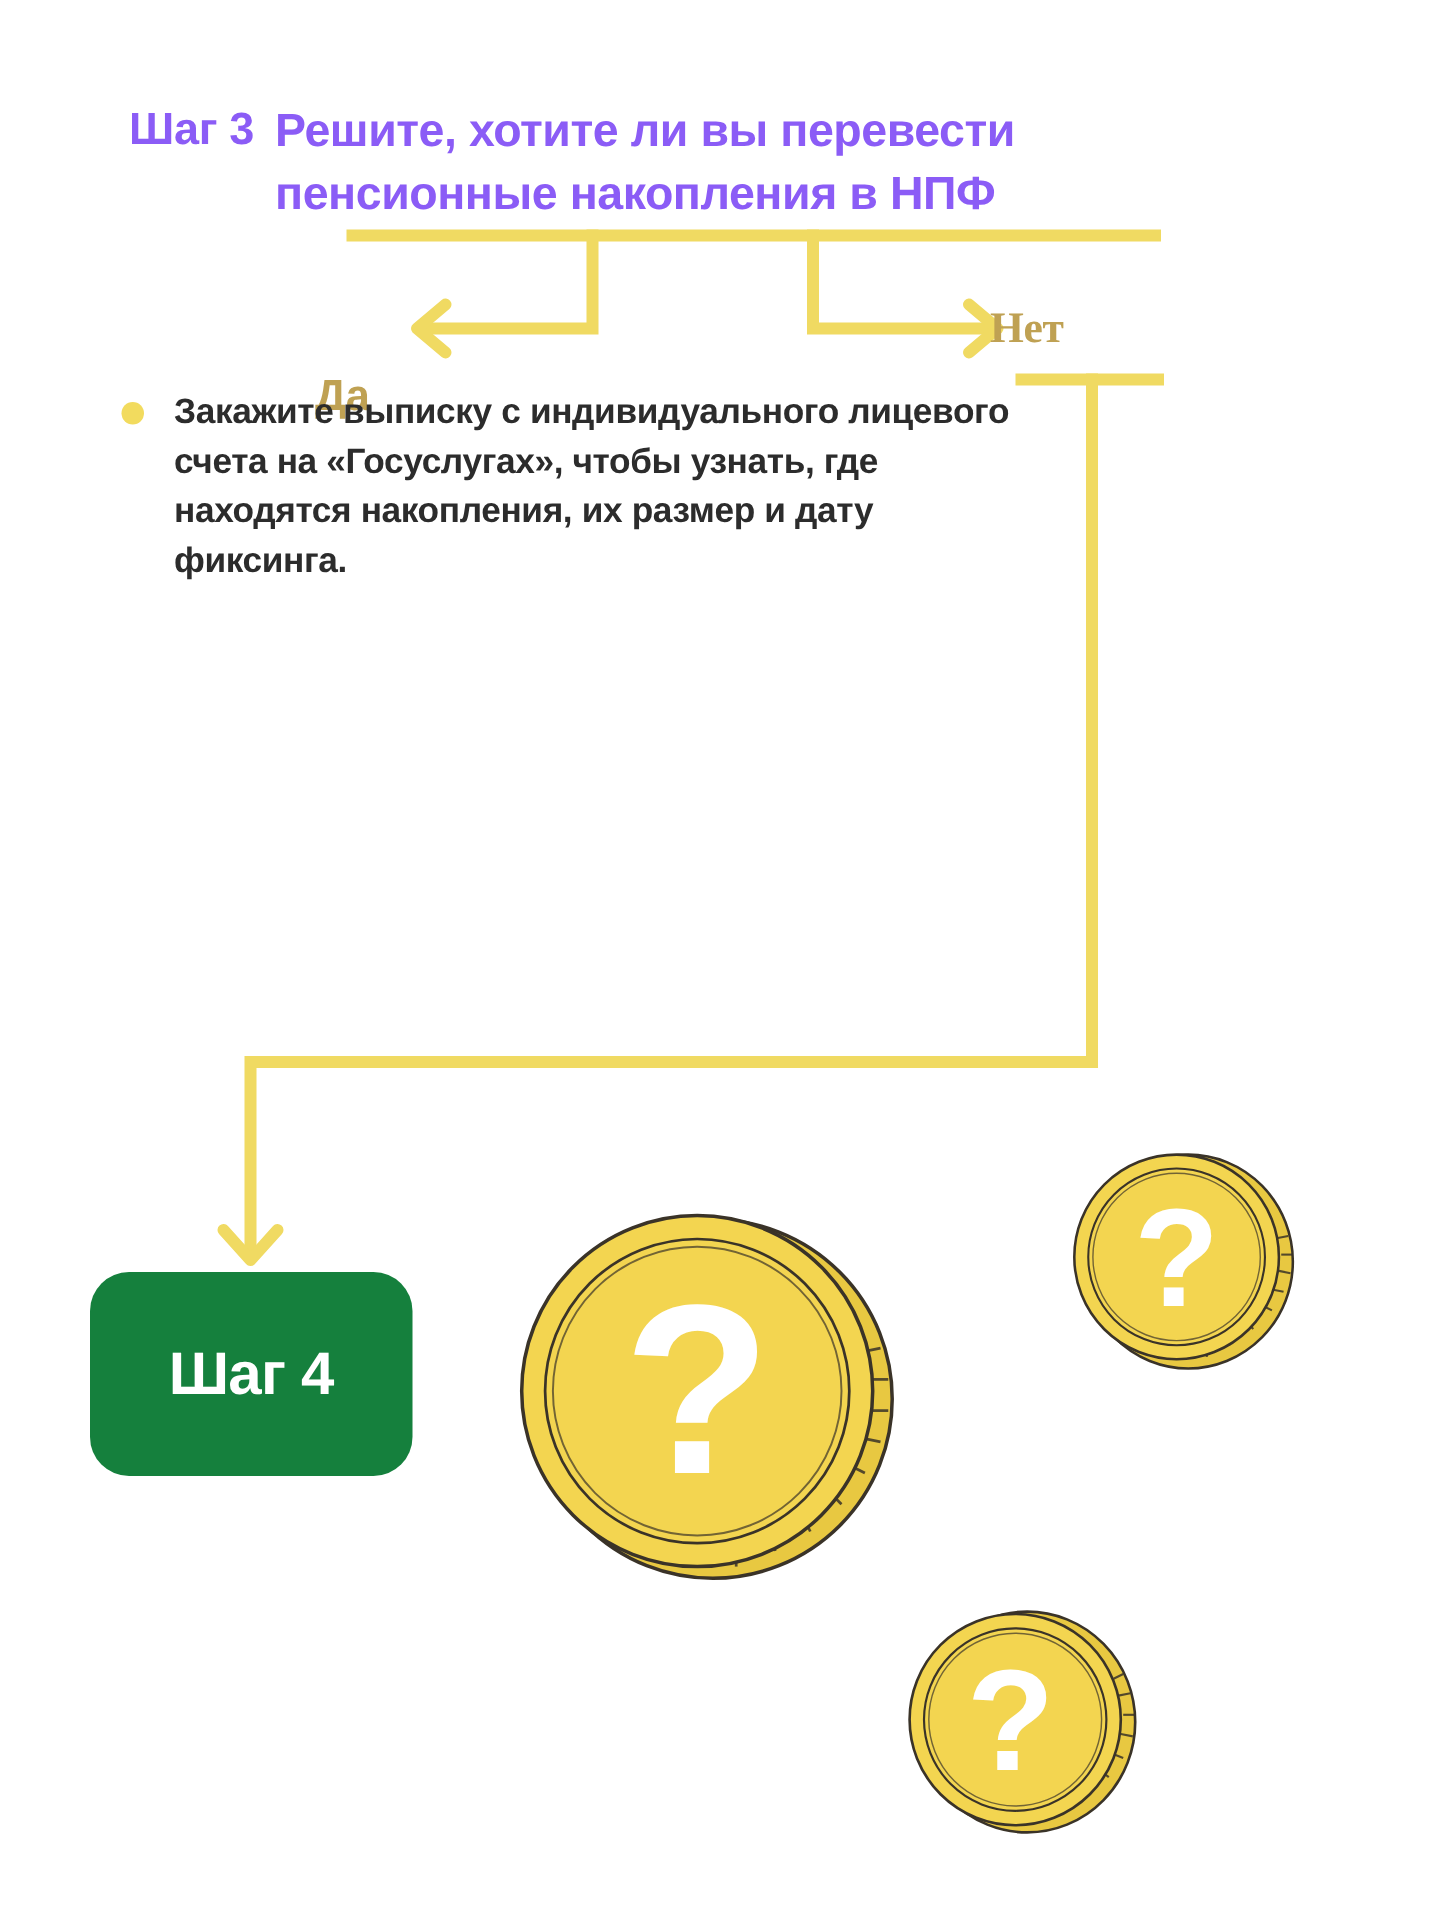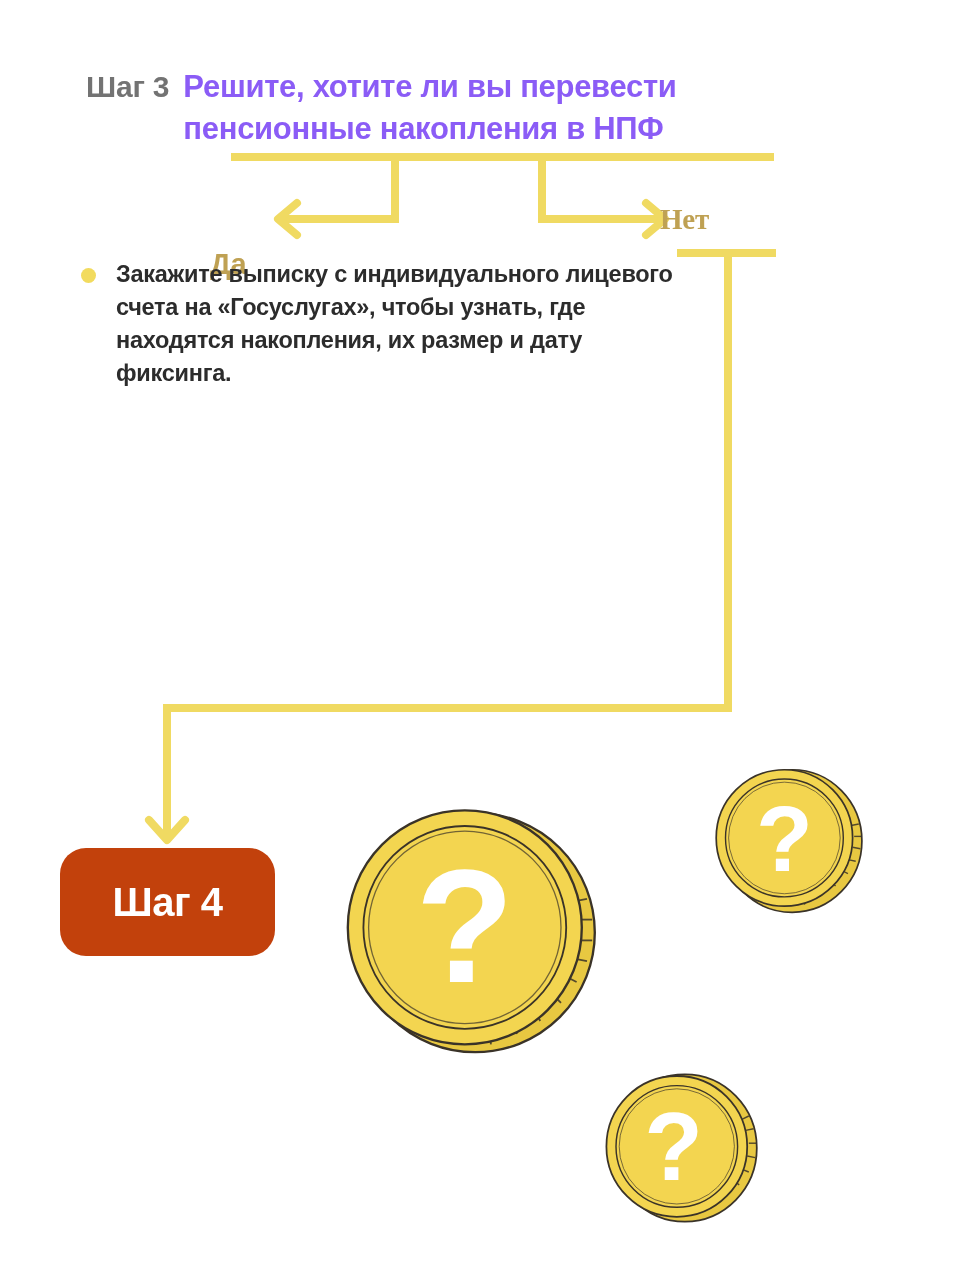--- a/index.html
+++ b/index.html
@@ -23,21 +23,21 @@
   #header {
     position: absolute;
     left: 86px;
     top: 66px;
     width: 800px;
     display: flex;
     align-items: flex-start;
     gap: 14px;
   }
   #step-label {
-    color: #737373;
+    color: #8b5cf6;
     font-size: 30px;
     font-weight: 700;
     line-height: 42px;
     white-space: nowrap;
     letter-spacing: -0.2px;
   }
   #headline {
     color: #8b5cf6;
     font-size: 31px;
     font-weight: 700;
@@ -97,23 +97,23 @@
     line-height: 33px;
     letter-spacing: -0.25px;
   }
 
   
   #step4-pill {
     position: absolute;
     left: 60px;
     top: 848px;
     width: 215px;
-    height: 108px;
+    height: 136px;
     border-radius: 26px;
-    background: #c2410c;
+    background: #15803d;
     display: flex;
     align-items: center;
     justify-content: center;
   }
   #step4-text {
     color: #ffffff;
     font-size: 40px;
     font-weight: 700;
     letter-spacing: -0.5px;
     line-height: 1;

